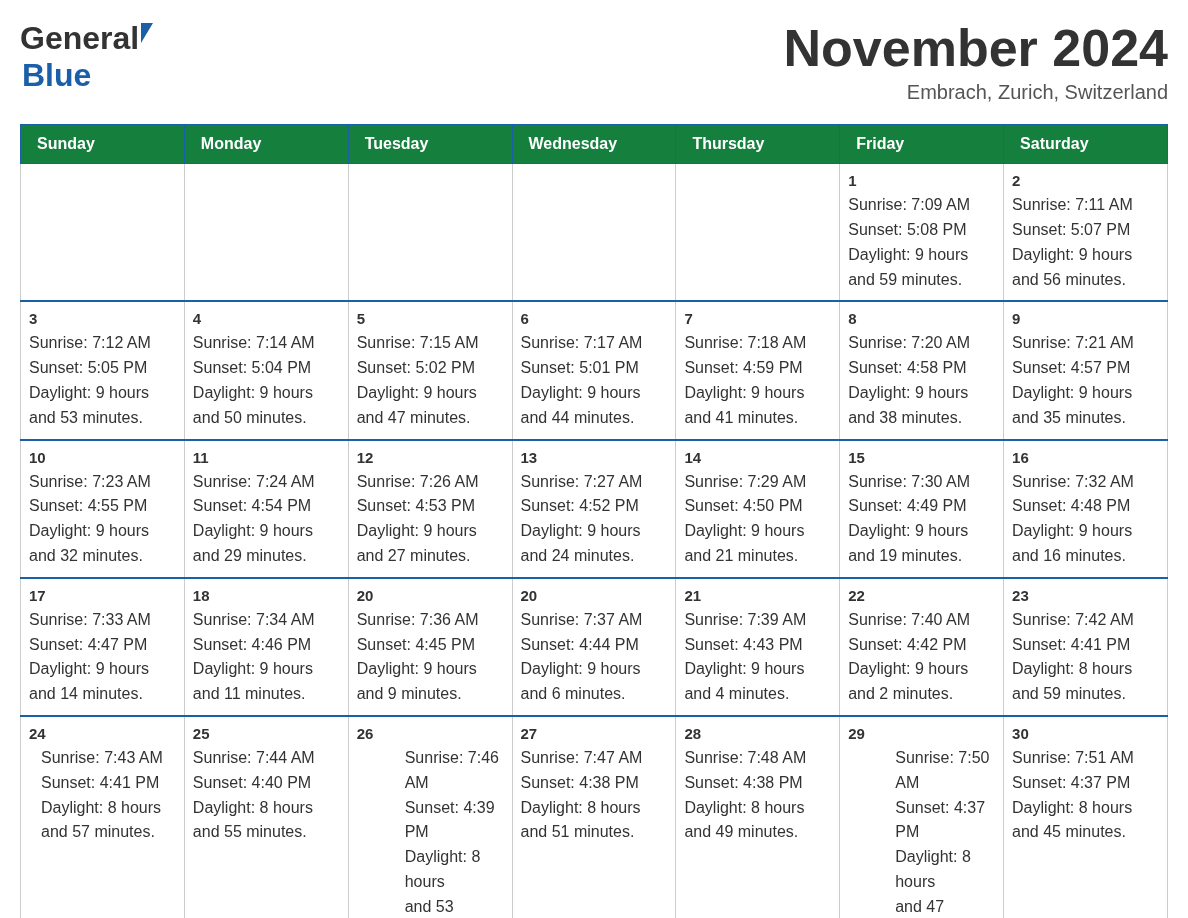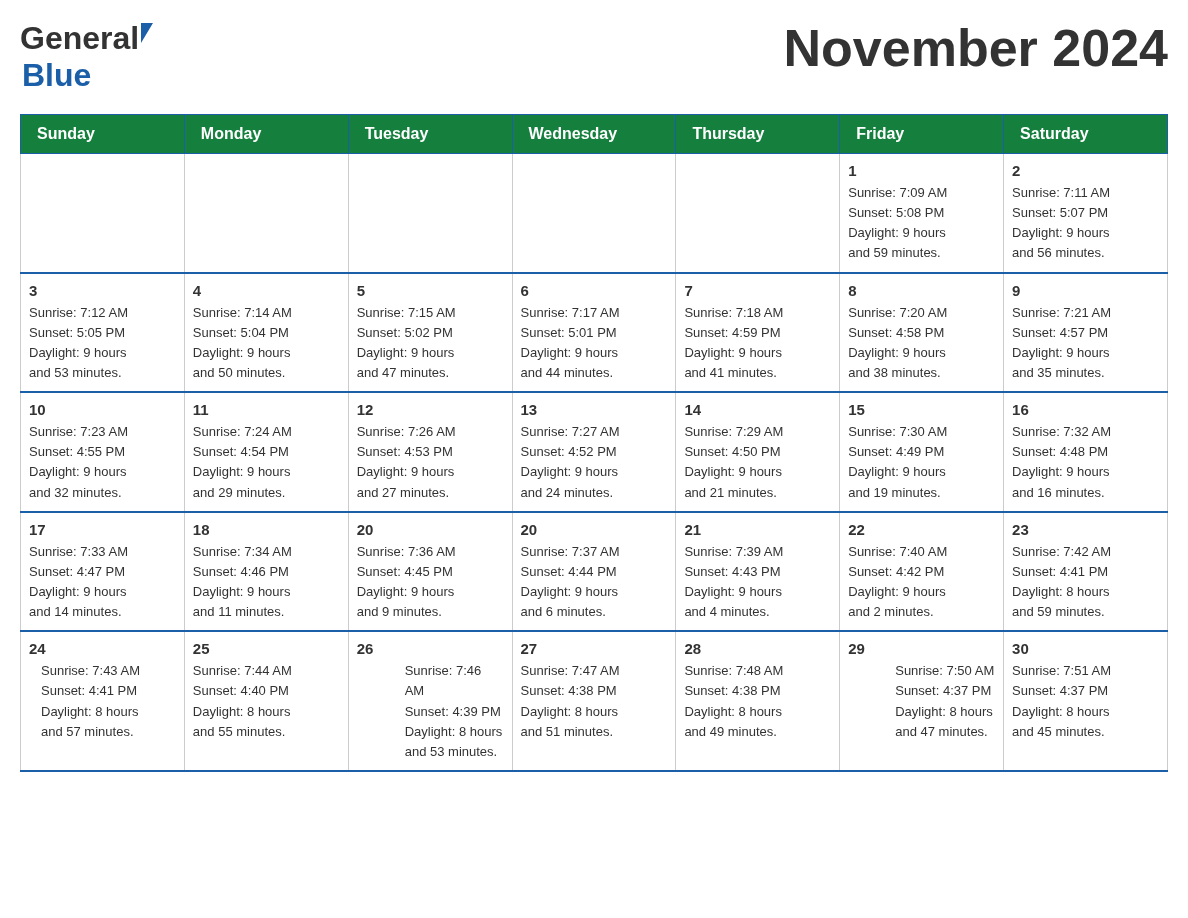--- a/index.html
+++ b/index.html
@@ -63,41 +63,42 @@
       border-bottom: 2px solid #1a5fa8;
     }
     .day-number {
       font-size: 15px;
       font-weight: bold;
       color: #333;
       display: block;
       margin-bottom: 4px;
     }
     .day-info {
-      font-size: 13px;
+      font-size: 16px;
       color: #333;
       line-height: 1.55;
     }
     .empty-cell {
       background: #f9f9f9;
     }
   </style>
 </head>
 <body>
 
 <div class="header">
   <div class="logo">
     <div style="display:flex; align-items:center;">
       <span style="font-size:32px; font-weight:bold; color:#333;">General</span>
       <span style="display:inline-block; width:0; height:0; border-left:12px solid transparent; border-right:0px solid transparent; border-bottom:20px solid #1a5fa8; margin-left:2px; margin-bottom:0px; transform: rotate(180deg) translateY(6px);"></span>
     </div>
     <span style="font-size:32px; font-weight:bold; color:#1a5fa8; padding-left:2px;">Blue</span>
   </div>
   <div class="title-area">
     <div class="month-title">November 2024</div>
+    <div class="location">Embrach, Zurich, Switzerland</div>
   </div>
 </div>
 
 <table class="calendar">
   <thead>
     <tr>
     <th>Sunday</th>
         <th>Monday</th>
         <th>Tuesday</th>
         <th>Wednesday</th>

